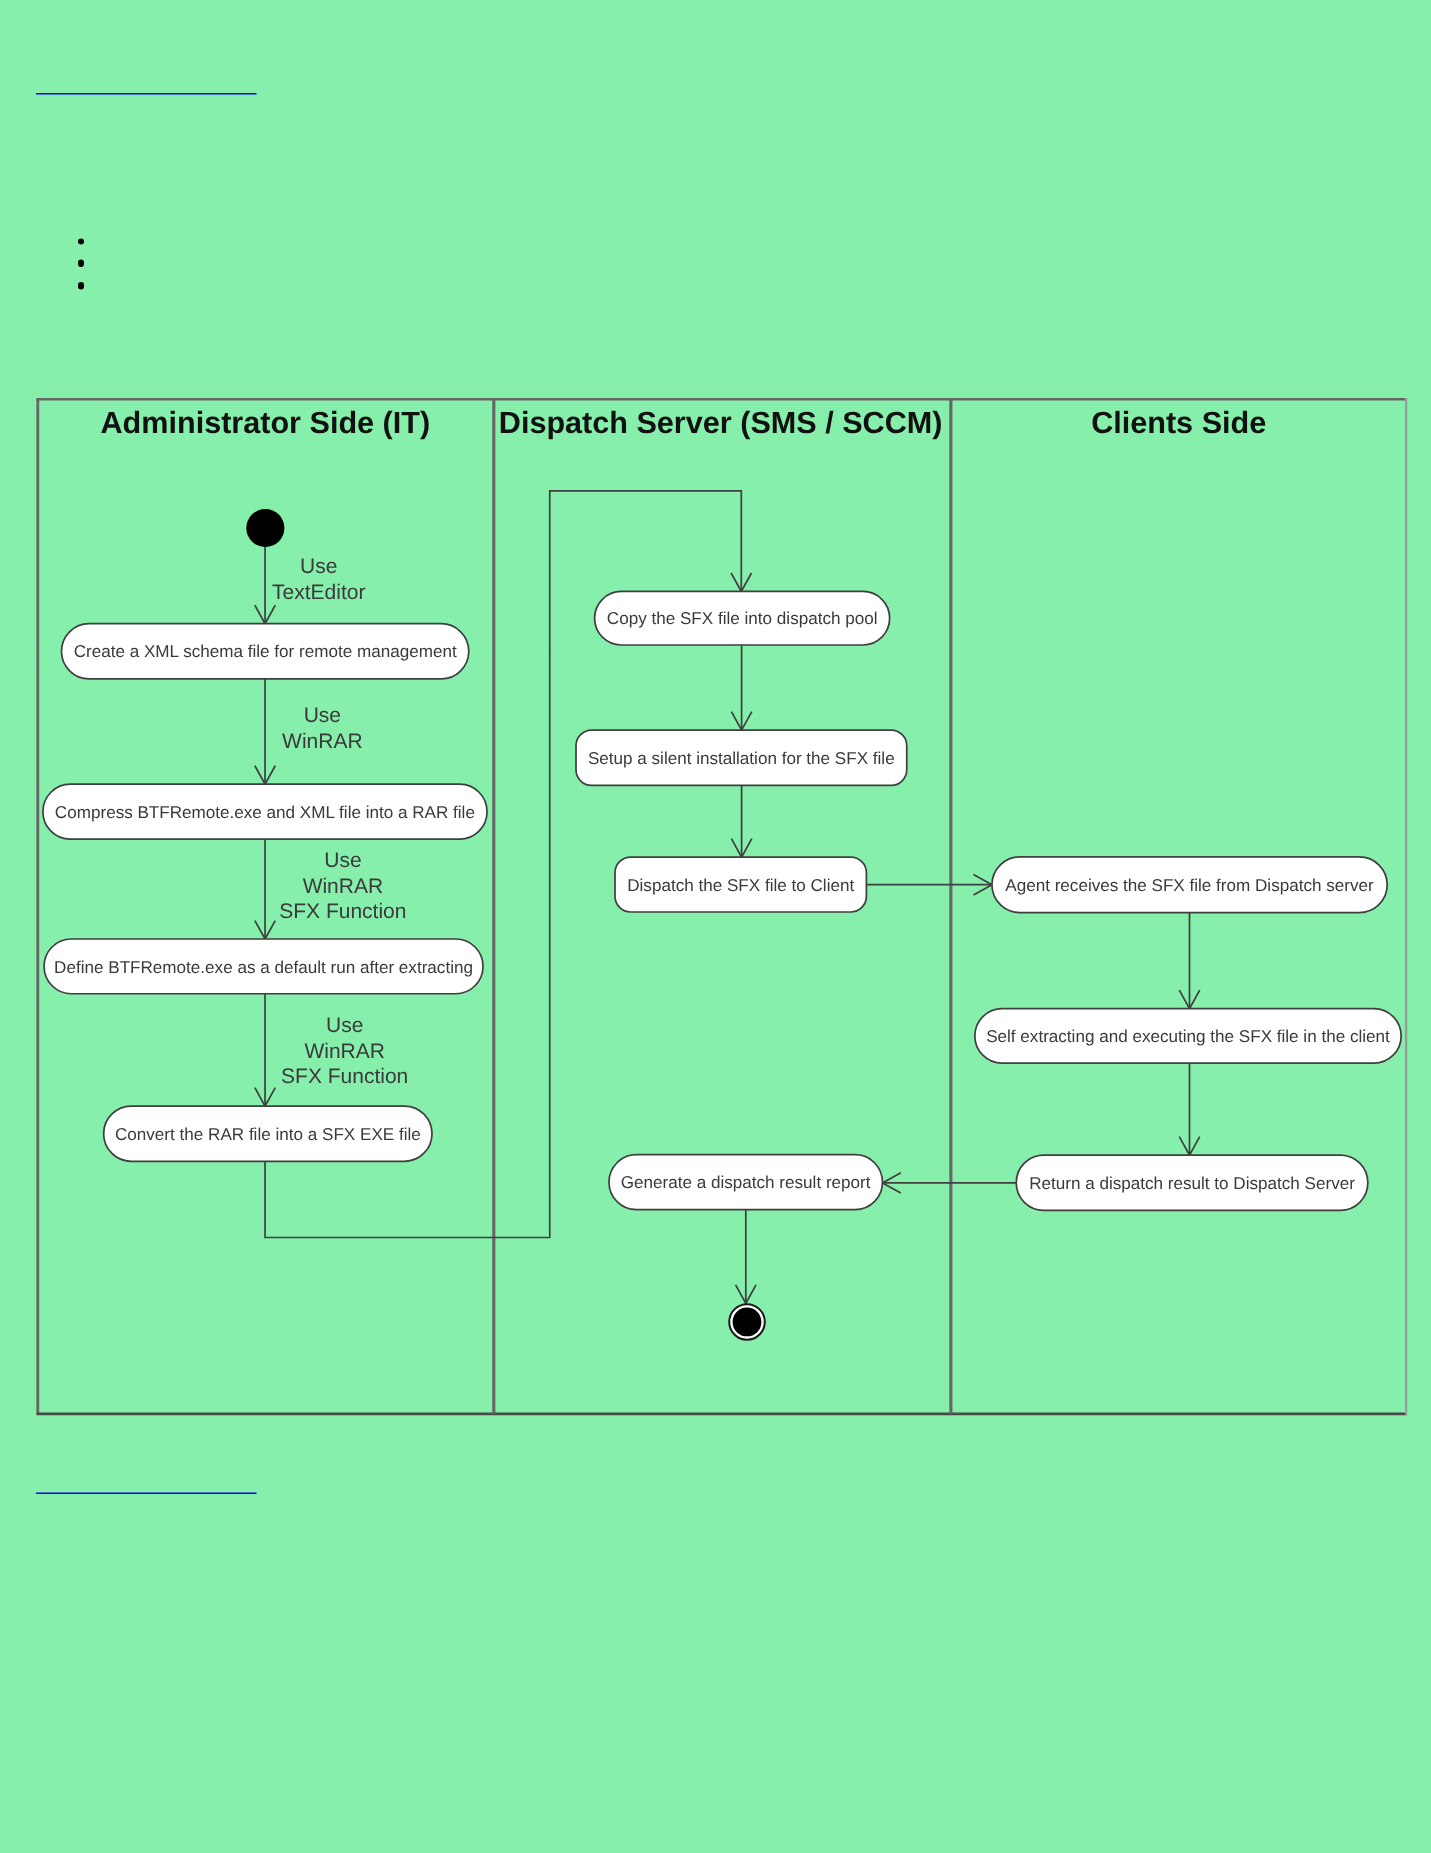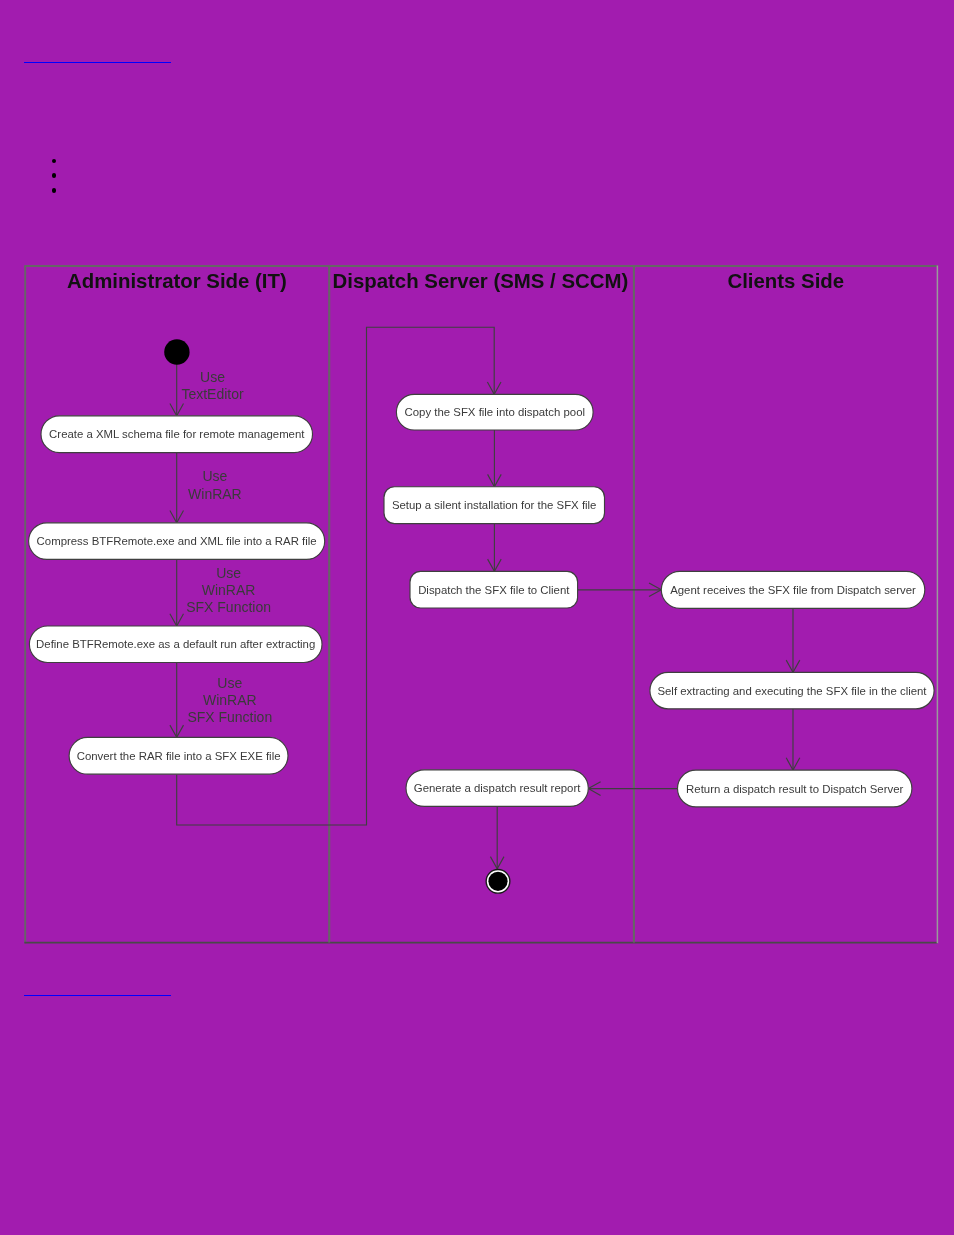--- a/index.html
+++ b/index.html
@@ -1,19 +1,19 @@
 <!DOCTYPE html>
 <html><head>
 <meta charset="utf-8">
 <title>UML Activity Diagram — Software Dispatch Flow</title>
 <style>
   html,body{margin:0;padding:0;background:#ffffff;}
   body{width:954px;height:1235px;overflow:hidden;
        font-family:"Liberation Sans",sans-serif;}
-  #page{position:relative;width:954px;height:1235px;background:#a21caf;
+  #page{position:relative;width:954px;height:1235px;background:#86efac;
         transform:translateZ(0);}
 
   
   .doclink{position:absolute;display:block;height:15.1px;text-decoration:none;}
   .doclink .underline{position:absolute;left:0;bottom:0;height:1.4px;width:100%;background:#0000ff;}
   .doclink .label{position:absolute;left:0;top:0;font-size:12px;line-height:13px;}
   #top-link{left:23.8px;top:48px;width:147.2px;}
   #bottom-link{left:23.9px;top:981.2px;width:147px;}
 
   

